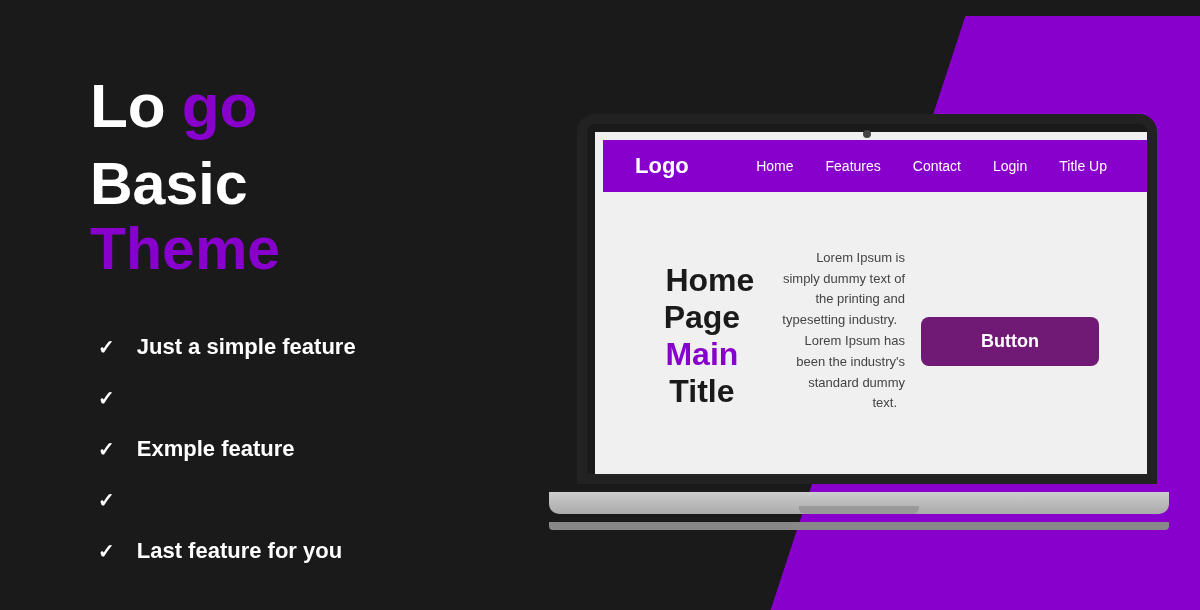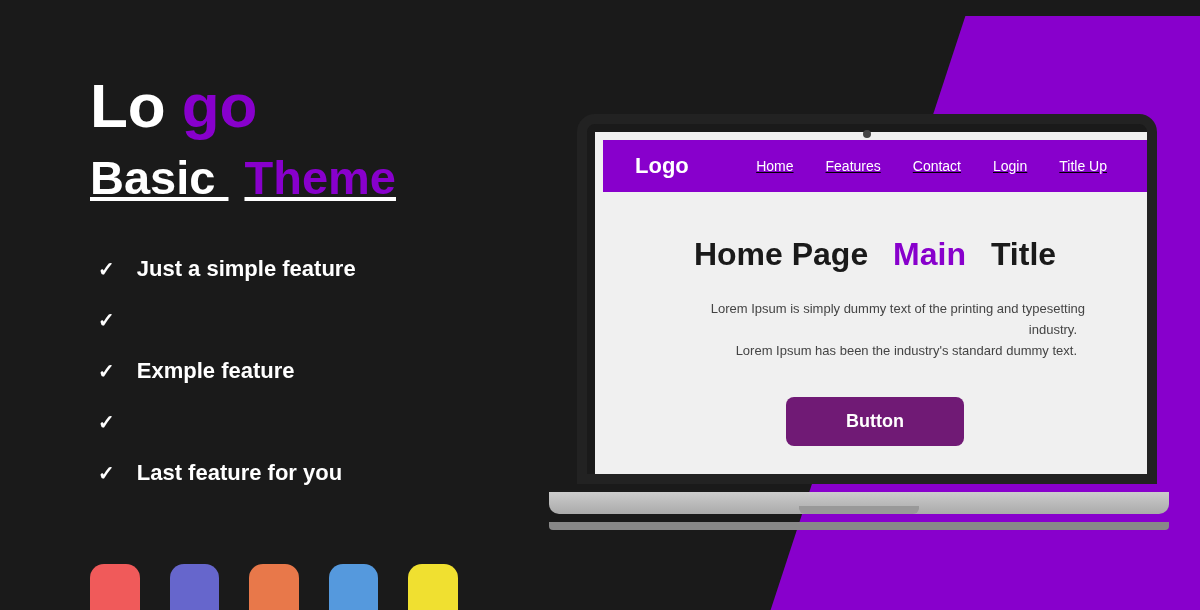--- a/index.html
+++ b/index.html
@@ -42,26 +42,25 @@
       color: #ffffff;
       line-height: 1.1;
       margin-bottom: 4px;
     }
 
     .logo-title .accent {
       color: #8800cc;
     }
 
     .theme-title {
-      font-size: 47px;
+      font-size: 59px;
       font-weight: 900;
       color: #ffffff;
       line-height: 1.1;
       margin-bottom: 28px;
-      text-decoration: underline;
     }
 
     .theme-title .accent {
       color: #8800cc;
     }
 
     .features-list {
       list-style: none;
       margin-bottom: 32px;
     }
@@ -165,34 +164,33 @@
     .mock-logo {
       font-size: 22px;
       font-weight: 900;
       color: #ffffff;
     }
 
     .mock-nav-links {
       display: flex;
       gap: 16px;
       align-items: center;
-      text-decoration: underline;
     }
 
     .mock-nav-links span {
       font-size: 14px;
       color: #ffffff;
       font-weight: 400;
     }
 
     
     .mock-hero {
       flex: 1;
       display: flex;
-      flex-direction: column;
+      flex-direction: row;
       align-items: center;
       justify-content: center;
       padding: 20px 40px;
       background: #f0f0f0;
       border-radius: 15px;
     }
 
     .mock-hero-title {
       font-size: 32px;
       font-weight: 900;

